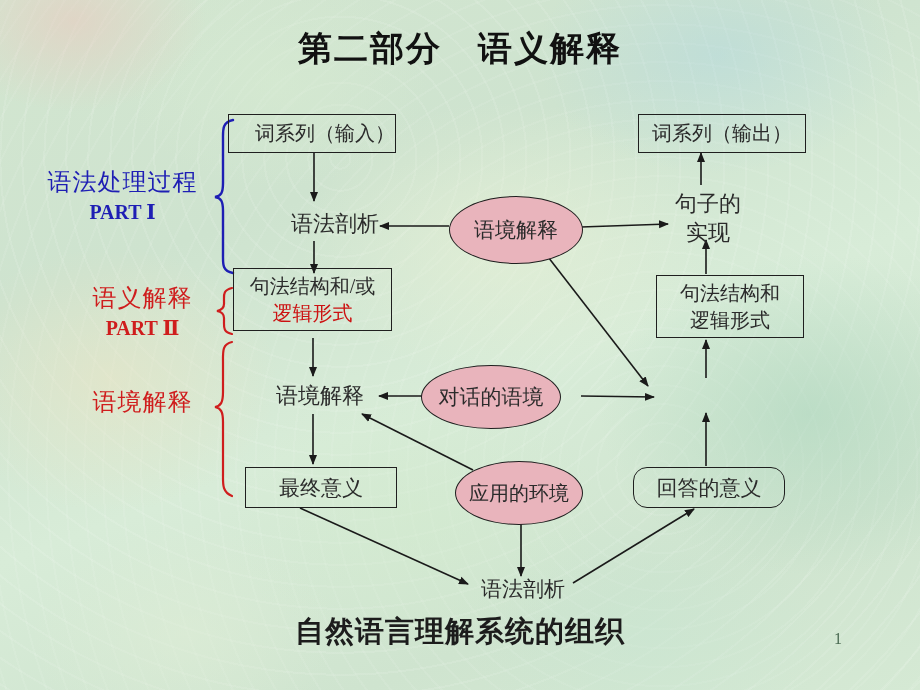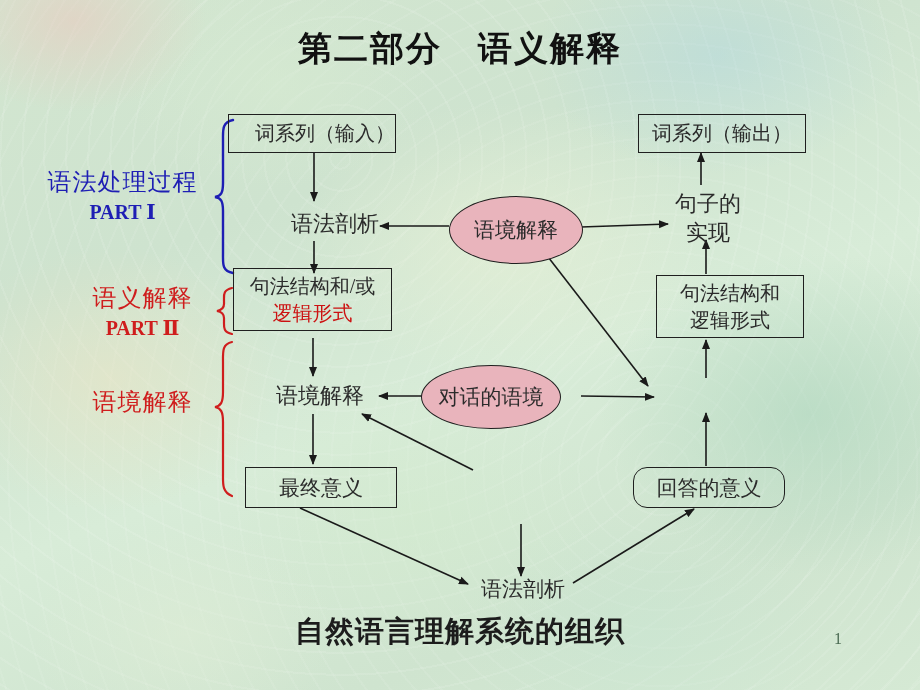--- a/index.html
+++ b/index.html
@@ -142,20 +142,23 @@
 
   <div class="abs node ellipse" style="left:421px;top:365px;width:138px;height:62px;">
     <span>对话的语境</span>
   </div>
 
 
   <div class="abs node box" style="left:245px;top:467px;width:150px;height:39px;font-size:21px;">
     <span>最终意义</span>
   </div>
 
+  <div class="abs node ellipse" style="left:455px;top:461px;width:126px;height:62px;font-size:20px;">
+    <span>应用的环境</span>
+  </div>
 
   <div class="abs node box" style="left:633px;top:467px;width:150px;height:39px;font-size:21px;border-radius:14px;">
     <span>回答的意义</span>
   </div>
 
   <div class="abs node plain" style="left:468px;top:574px;width:110px;height:30px;font-size:21px;">
     <span>语法剖析</span>
   </div>
 
   <div id="caption" class="abs">自然语言理解系统的组织</div>

